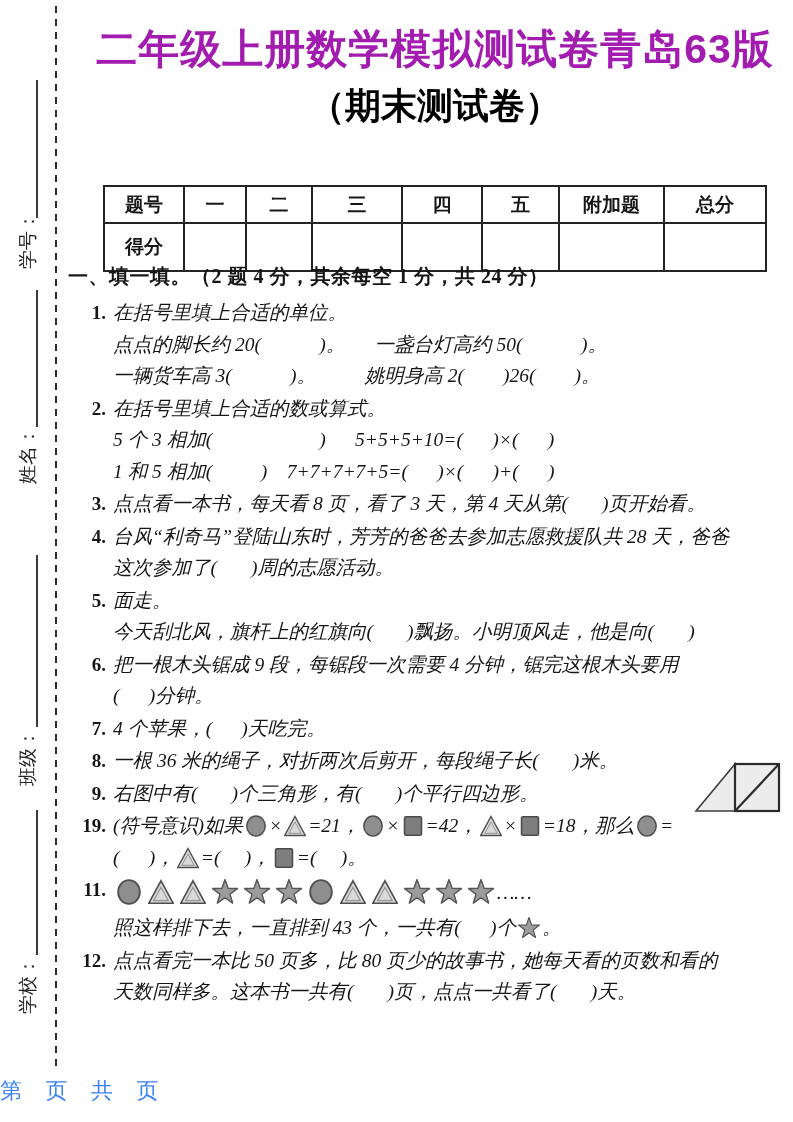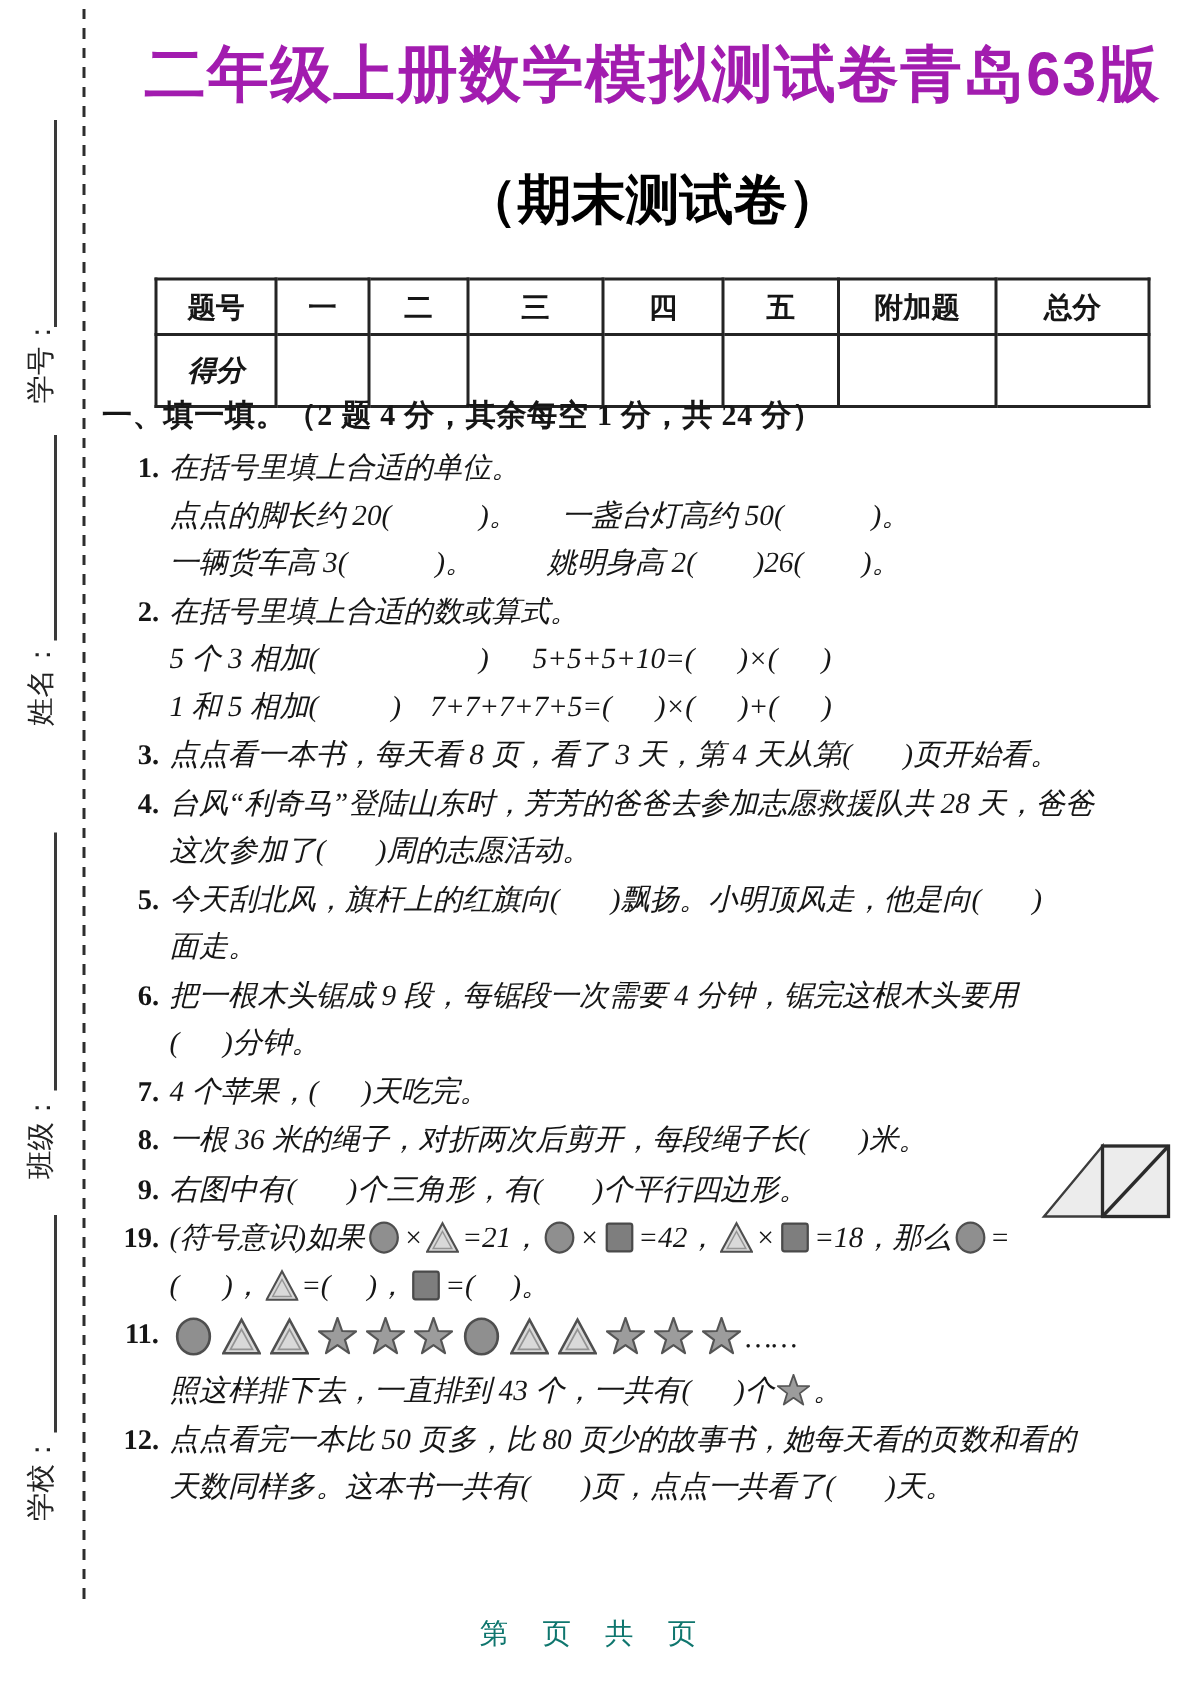--- a/index.html
+++ b/index.html
@@ -17,47 +17,47 @@
   .sl2 { top:290px; height:137px; }
   .sl3 { top:555px; height:172px; }
   .sl4 { top:810px; height:145px; }
   .lb1 { top:233px; } .lb2 { top:448px; } .lb3 { top:750px; } .lb4 { top:978px; }
 
   
   .header { position:absolute; left:85px; right:8px; top:22px; text-align:center; }
   .title { font-family:"Liberation Sans", sans-serif; font-weight:700;
            font-size:41px; letter-spacing:1px; color:#a21caf; }
   .subtitle { font-family:"Liberation Sans", sans-serif; font-weight:700;
-              font-size:36px; margin-top:32px; color:#000; }
+              font-size:36px; margin-top:5px; color:#000; }
 
   
   table.score { position:absolute; left:103px; top:185px; width:662px;
                 border-collapse:collapse; table-layout:fixed; }
   table.score td { border:2px solid #242424; text-align:center; vertical-align:middle;
                    font-size:19px; font-weight:600; font-family:"Liberation Serif", serif; }
-  tr.r1 { height:37px; } tr.r2 { height:48px;font-style:italic; }
+  tr.r1 { height:37px; } tr.r2 { height:48px; }
 
   
   .questions { position:absolute; left:68px; top:263px; width:702px; }
   .section-head { font-size:20px; font-weight:700; letter-spacing:0.5px;
                   margin-bottom:7px; white-space:pre-wrap; }
   .q { display:flex; margin-bottom:1px; }
   .q-num { flex:0 0 38px; width:38px; text-align:right; padding-right:7px;
            font-size:19px; font-weight:600; line-height:31.5px; }
   .q-body { flex:1; min-width:0;font-style:italic; }
   .q-line { font-size:19.5px; line-height:31.5px; min-height:31.5px; white-space:pre-wrap; }
   .shapes-row { line-height:38px; min-height:38px; }
   .shp { vertical-align:-5px; margin:0 2px; }
   .shapes-row .shp { margin:0 3px; vertical-align:-6px; }
 
   
   .fig9 { position:absolute; left:694px; top:758px; }
 
-  .footer { position:absolute; left:0; right:0; top:1076px; text-align:center;
-            font-size:19px; letter-spacing:9px; color:#0f766e; }
+  .footer { position:absolute; left:0; right:0; top:1076px; text-align:left;
+            font-size:22px; letter-spacing:9px; color:#3b82f6; }
 </style>
 </head>
 <body>
 
 <div class="page">
 
   <div class="dash-rule"></div>
   <div class="side-line sl1"></div>
   <div class="side-label lb1">学号：</div>
   <div class="side-line sl2"></div>
@@ -135,22 +135,22 @@
         <div class="q">
           <div class="q-num">4.</div>
           <div class="q-body">
             <div class="q-line"><span>台风“利奇马”登陆山东时，芳芳的爸爸去参加志愿救援队共 28 天，爸爸</span></div>
             <div class="q-line"><span>这次参加了(       )周的志愿活动。</span></div>
           </div>
         </div>
         <div class="q">
           <div class="q-num">5.</div>
           <div class="q-body">
+            <div class="q-line"><span>面走。</span></div>
             <div class="q-line"><span>今天刮北风，旗杆上的红旗向(       )飘扬。小明顶风走，他是向(       )</span></div>
-            <div class="q-line"><span>面走。</span></div>
           </div>
         </div>
         <div class="q">
           <div class="q-num">6.</div>
           <div class="q-body">
             <div class="q-line"><span>把一根木头锯成 9 段，每锯段一次需要 4 分钟，锯完这根木头要用</span></div>
             <div class="q-line"><span>(      )分钟。</span></div>
           </div>
         </div>
         <div class="q">

